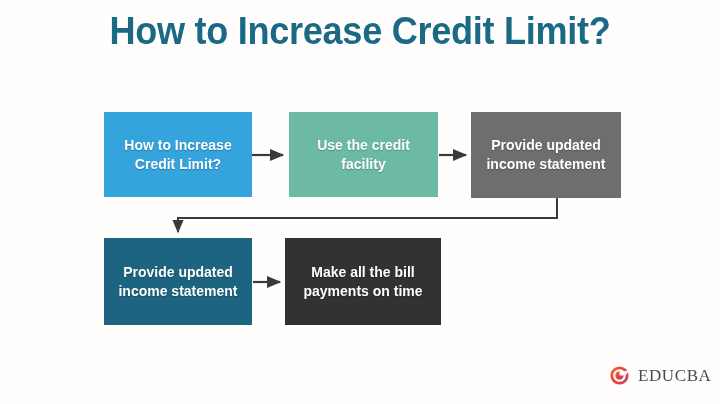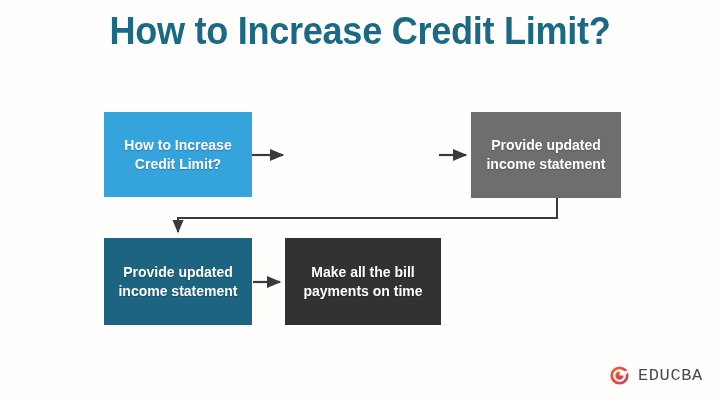--- a/index.html
+++ b/index.html
@@ -86,21 +86,21 @@
   .logo-mark {
     width: 27px;
     height: 27px;
     display: block;
   }
   .logo-text {
     font-size: 17px;
     font-weight: normal;
     letter-spacing: 0.6px;
     color: #4a4a4a;
-    font-family: Liberation Mono, monospace;
+    font-family: Liberation Serif, serif;
   }
 </style>
 </head>
 <body>
 
 <div class="canvas">
 
   <div class="page-title">How to Increase Credit Limit?</div>
 
   <svg class="connector" viewBox="0 0 720 404" xmlns="http://www.w3.org/2000/svg">
@@ -124,20 +124,23 @@
 
     <g>
       <line x1="253" y1="282" x2="280" y2="282" stroke="#3a3a3a" stroke-width="2.2" marker-end="url(#arrowhead)"></line>
     </g>
   </svg>
 
   <div class="node" id="node-1">
     <span>How to Increase Credit Limit?</span>
   </div>
 
+  <div class="node" id="node-2">
+    <span>Use the credit facility</span>
+  </div>
 
   <div class="node" id="node-3">
     <span>Provide updated income statement</span>
   </div>
 
   <div class="node" id="node-4">
     <span>Provide updated income statement</span>
   </div>
 
   <div class="node" id="node-5">

